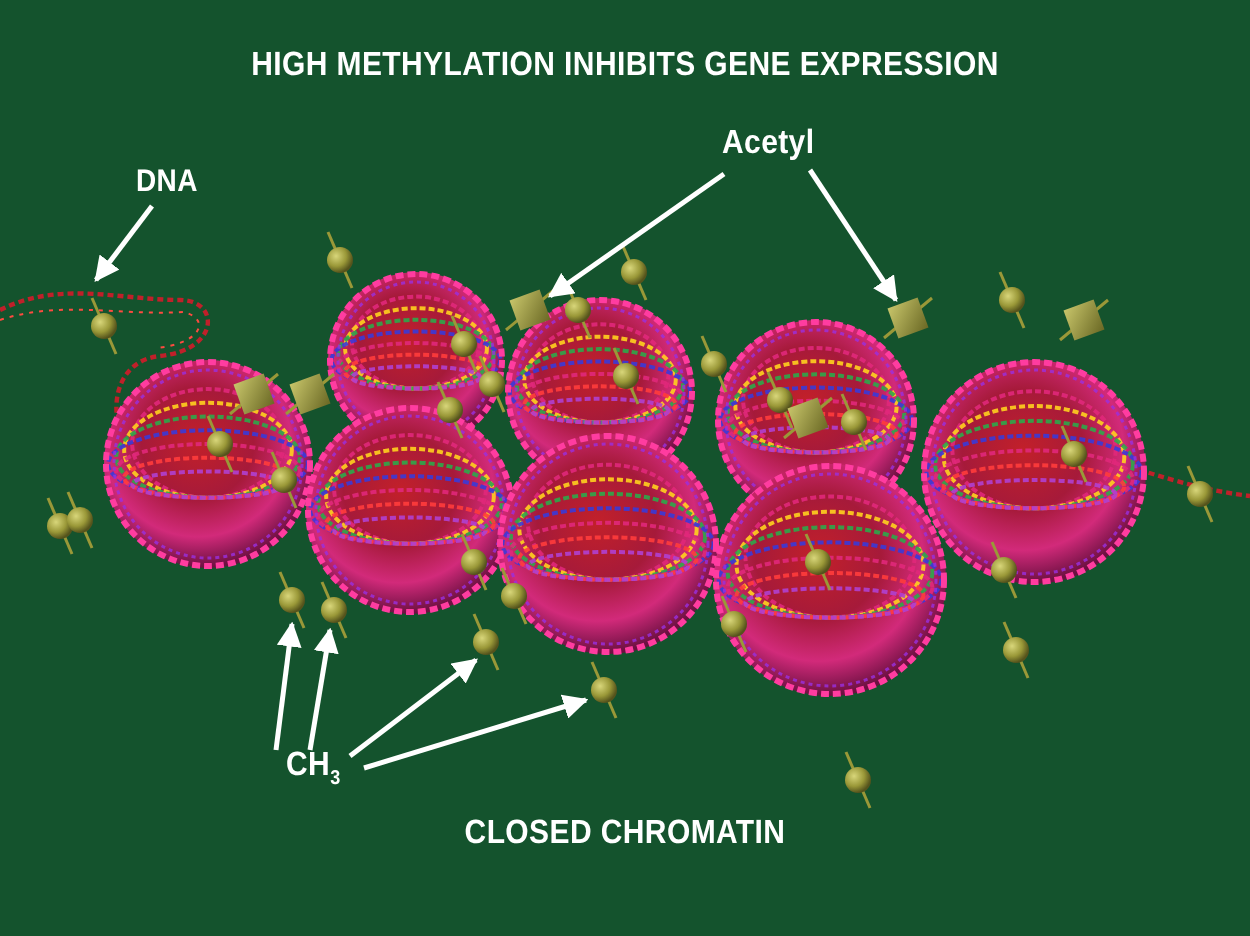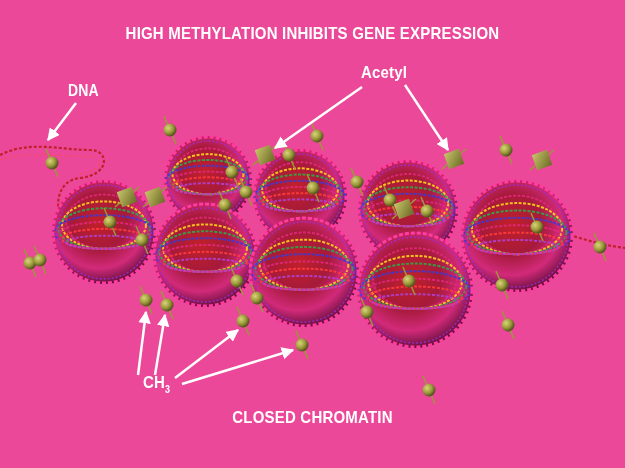--- a/index.html
+++ b/index.html
@@ -1,17 +1,17 @@
 <!DOCTYPE html>
 <html><head>
 <meta charset="utf-8">
 <style>
   html, body { margin:0; padding:0; background:#000; }
   body { width:625px; height:468px; overflow:hidden; position:relative; font-family:"Liberation Sans", sans-serif; }
-  #stage { position:absolute; left:0; top:0; width:625px; height:468px; background:#ec4899; }
+  #stage { position:absolute; left:0; top:0; width:625px; height:468px; background:#14532d; }
   .label { position:absolute; color:#fff; font-weight:bold; font-family:"Liberation Sans", sans-serif; letter-spacing:0.2px; white-space:nowrap; transform:scaleY(1.12); }
   #title { left:0; width:625px; top:24px; text-align:center; font-size:15px; }
   #lbl-dna { left:68px; top:82px; font-size:14px; }
   #lbl-acetyl { left:361px; top:63px; font-size:15px; }
   #lbl-ch3 { left:143px; top:374px; font-size:15px; }
   #lbl-ch3 sub { font-size:9px; vertical-align:-4px; }
   #lbl-closed { left:0; width:625px; text-align:center; top:408px; font-size:15px; }
   svg { position:absolute; left:0; top:0; }
 </style>
 </head>

